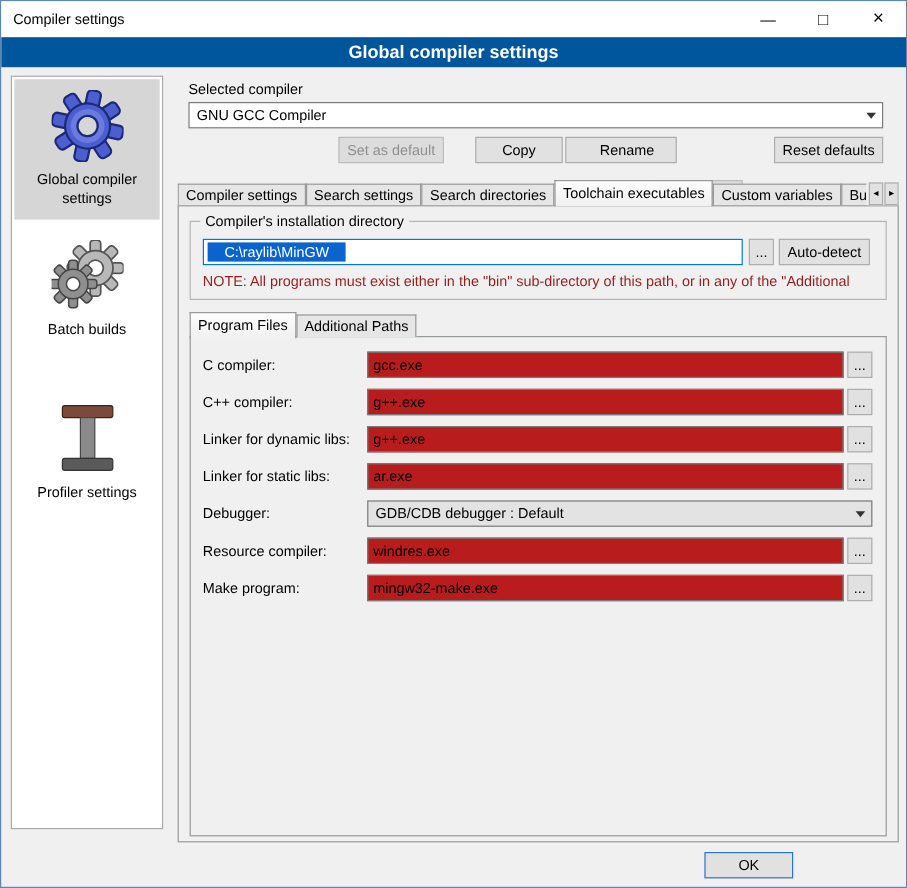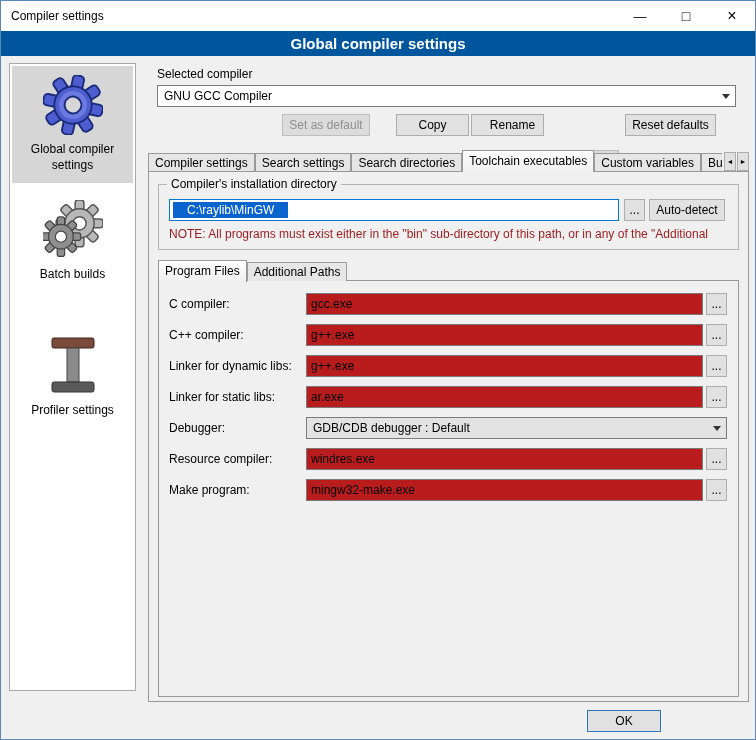--- a/index.html
+++ b/index.html
@@ -32,23 +32,23 @@
   .lbl-selcomp { position:absolute; left:156px; top:66px; }
   .combo { position:absolute; left:156px; top:84px; width:579px; height:22px; background:#fff; border:1px solid #7a7a7a; display:flex; align-items:center; padding-left:6px; }
   .combo .chev-box { margin-left:auto; width:18px; height:100%; display:flex; align-items:center; justify-content:center; }
   .tri-down { width:0; height:0; border-left:4px solid transparent; border-right:4px solid transparent; border-top:5px solid #333; }
 
   
   .btn { position:absolute; height:22px; background:#e1e1e1; border:1px solid #adadad; font-size:12px; display:flex; align-items:center; justify-content:center; cursor:default; }
   .btn.disabled { background:#dcdcdc; color:#8f8f8f; border-color:#bdbdbd; }
   .btn-setdefault { left:281px; top:113px; width:88px; }
   .btn-copy      { left:395px; top:113px; width:73px; }
-  .btn-rename    { left:470px; top:113px; width:73px;padding-left:10px; }
+  .btn-rename    { left:470px; top:113px; width:93px;padding-left:10px; }
   .btn-delete    { left:545px; top:113px; width:73px;margin-top:36px; }
-  .btn-reset     { left:624px; top:113px; width:91px; }
+  .btn-reset     { left:644px; top:113px; width:91px; }
 
   
   .tabbar { position:absolute; left:147px; top:149px; width:601px; height:22px; display:flex; align-items:flex-end; overflow:hidden; }
   .tab { height:19px; line-height:18px; padding:0 6px; background:#e6e6e6; border:1px solid #999; border-bottom:none; white-space:nowrap; cursor:default; }
   .tab.active { height:22px; line-height:21px; background:linear-gradient(#fdfdfd,#f0f0f0); position:relative; z-index:3; }
   .tab-arrows { position:absolute; right:0; bottom:1px; display:flex; gap:1px; background:#f0f0f0; padding-left:2px; z-index:4; }
   .tab-arrow { width:12px; height:19px; background:#e1e1e1; border:1px solid #adadad; font-size:7px; display:flex; align-items:center; justify-content:center; cursor:default; }
 
   
   .panel { position:absolute; left:147px; top:170px; width:601px; height:531px; border:1px solid #999; background:#f0f0f0; z-index:2; }

